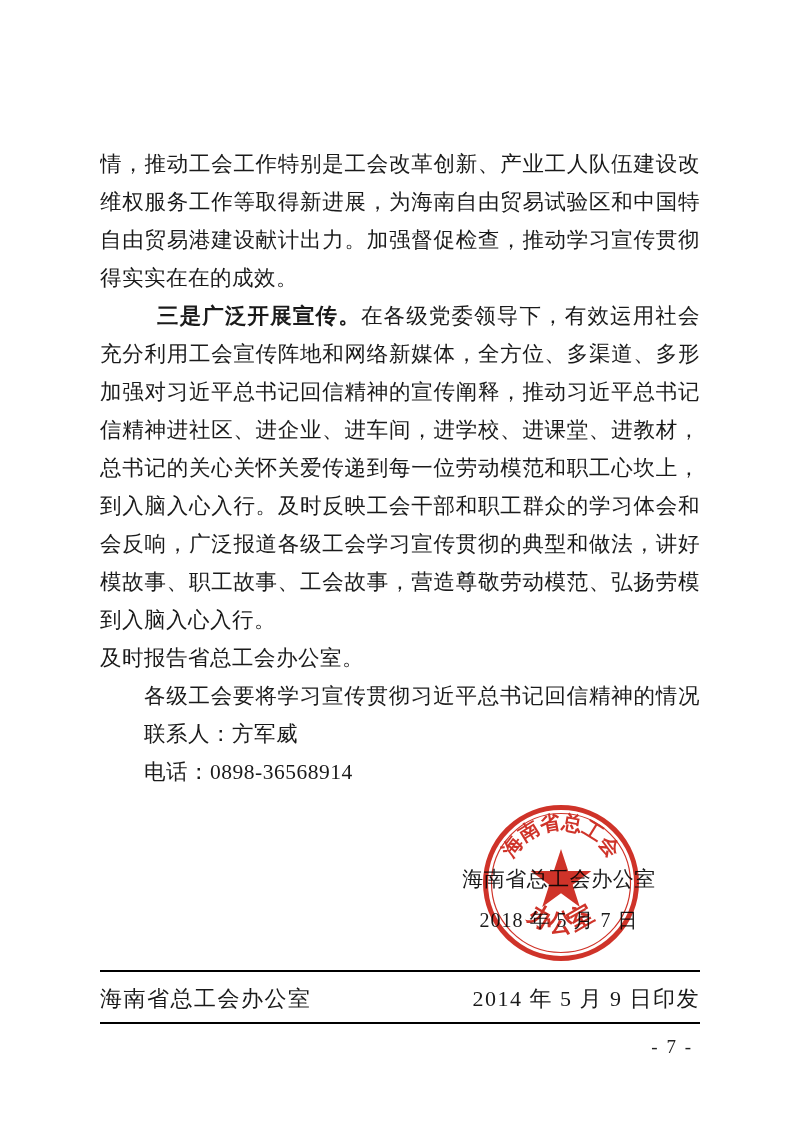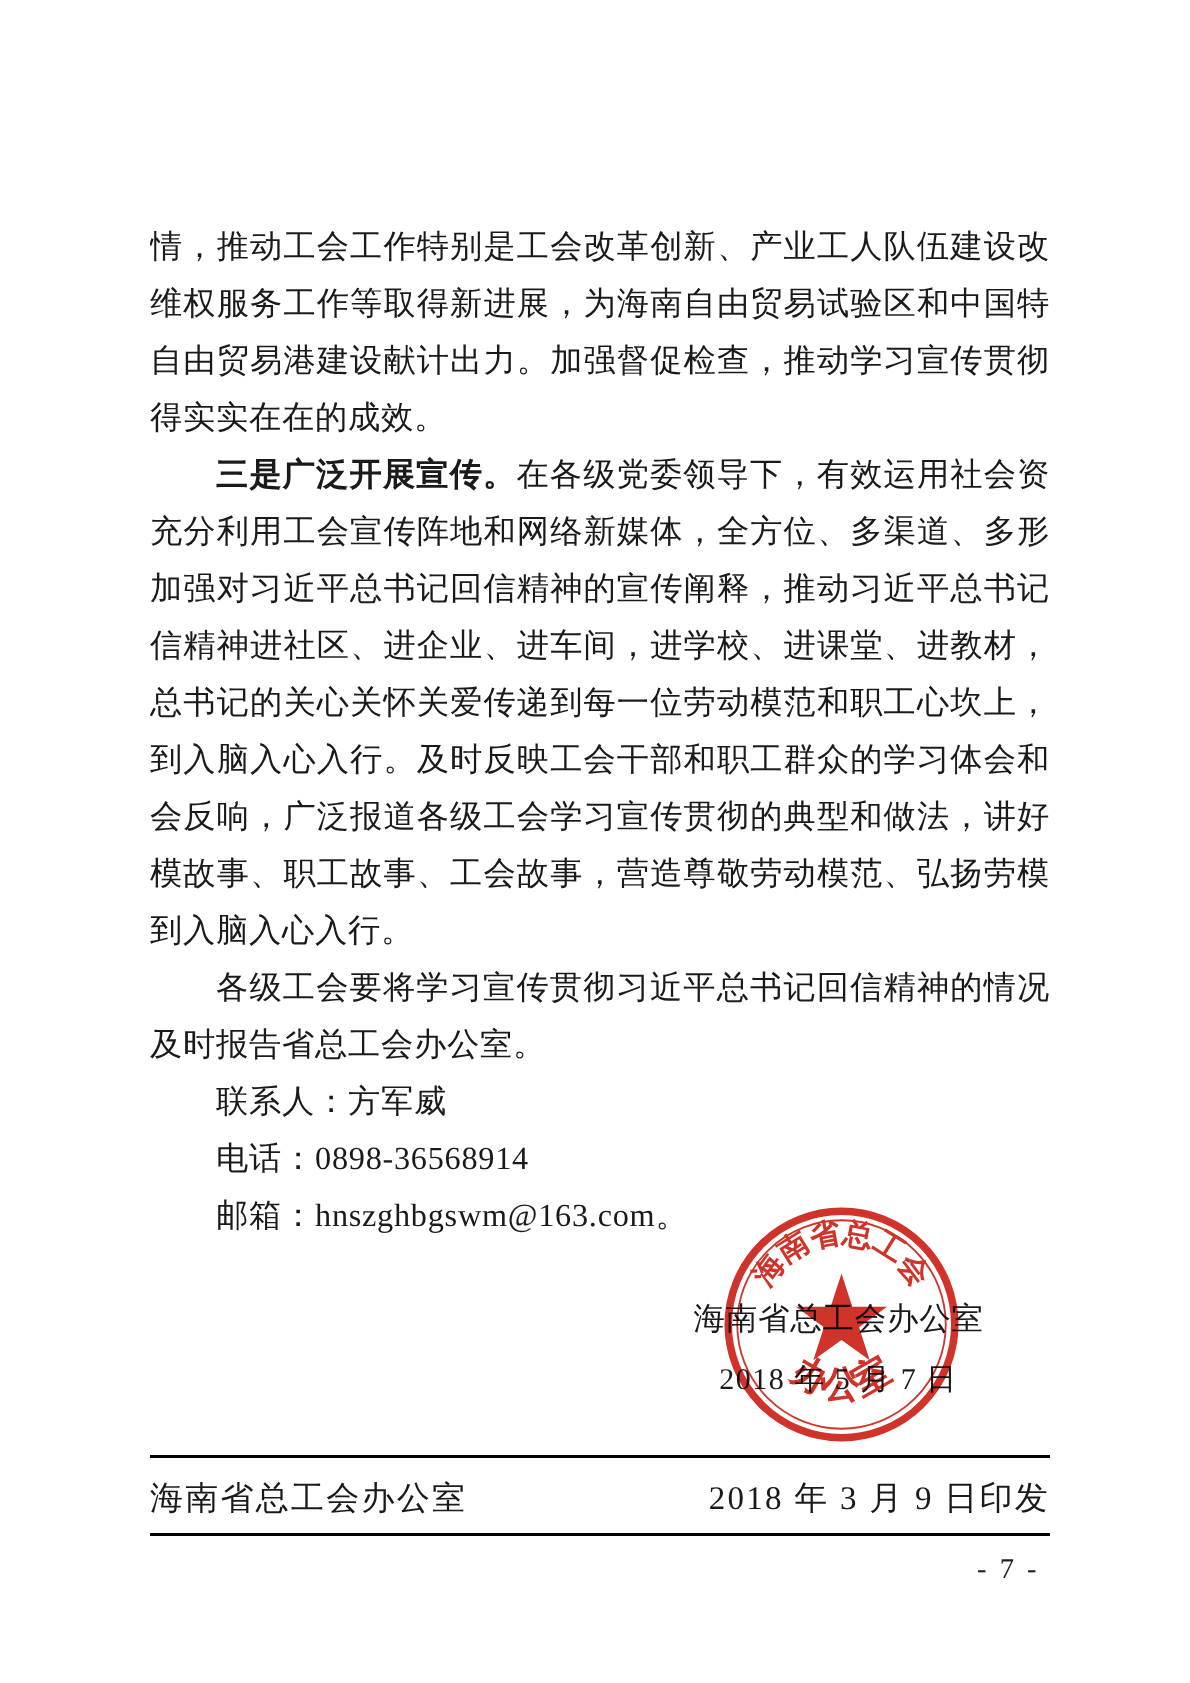--- a/index.html
+++ b/index.html
@@ -23,21 +23,21 @@
   }
   .line {
     font-size: 21.5px;
     height: 38px;
     line-height: 38px;
     letter-spacing: 0.5px;
     white-space: nowrap;
   }
   .j { text-align: justify; text-align-last: justify; white-space: normal; overflow: hidden; }
   .ind { text-indent: 44px; }
-  .b { font-weight: 700; }
+  .b { font-weight: 700; margin-left: 13px; }
 
   .signature {
     position: absolute;
     left: 429px;
     top: 866px;
     width: 260px;
     text-align: center;
     z-index: 1;
   }
   .sig-org {
@@ -104,25 +104,24 @@
     <div class="line">得实实在在的成效。</div>
     <div class="line j ind"><span class="b">三是广泛开展宣传。</span><span>在各级党委领导下，有效运用社会资源，</span></div>
     <div class="line j">充分利用工会宣传阵地和网络新媒体，全方位、多渠道、多形式</div>
     <div class="line j">加强对习近平总书记回信精神的宣传阐释，推动习近平总书记回</div>
     <div class="line j">信精神进社区、进企业、进车间，进学校、进课堂、进教材，把</div>
     <div class="line j">总书记的关心关怀关爱传递到每一位劳动模范和职工心坎上，做</div>
     <div class="line j">到入脑入心入行。及时反映工会干部和职工群众的学习体会和社</div>
     <div class="line j">会反响，广泛报道各级工会学习宣传贯彻的典型和做法，讲好劳</div>
     <div class="line j">模故事、职工故事、工会故事，营造尊敬劳动模范、弘扬劳模精</div>
     <div class="line">到入脑入心入行。</div>
+    <div class="line">及时报告省总工会办公室。</div>
     <div class="line j ind">各级工会要将学习宣传贯彻习近平总书记回信精神的情况</div>
-    <div class="line">及时报告省总工会办公室。</div>
     <div class="line ind">联系人：方军威</div>
     <div class="line ind">电话：0898-36568914</div>
-    <div class="line ind">邮箱：hnszghbgswm@163.com。</div>
   </div>
 
   <div class="signature">
     <div class="sig-org">海南省总工会办公室</div>
     <div class="sig-date">2018 年 5 月 7 日</div>
   </div>
 
   <svg class="seal" viewBox="0 0 160 160" xmlns="http://www.w3.org/2000/svg">
     <defs>
       <path id="sealTopArc" d="M 29.3 98.5 A 54 54 0 1 1 130.7 98.5" fill="none"></path>
@@ -134,18 +133,18 @@
     <text font-size="20" fill="#cc2318" text-anchor="middle">
       <textPath href="#sealTopArc" startOffset="50%">海南省总工会</textPath>
     </text>
     <text font-size="25" fill="#cc2318" text-anchor="middle">
       <textPath href="#sealBottomArc" startOffset="50%">办公室</textPath>
     </text>
   </svg>
 
   <div class="footer">
     <span class="footer-text">海南省总工会办公室</span>
-    <span class="footer-text">2018 年 3 月 9 日印发</span>
+    <span class="footer-text">2014 年 5 月 9 日印发</span>
   </div>
 
   <div class="page-number">- 7 -</div>
 
 </div>
 
 </body></html>

